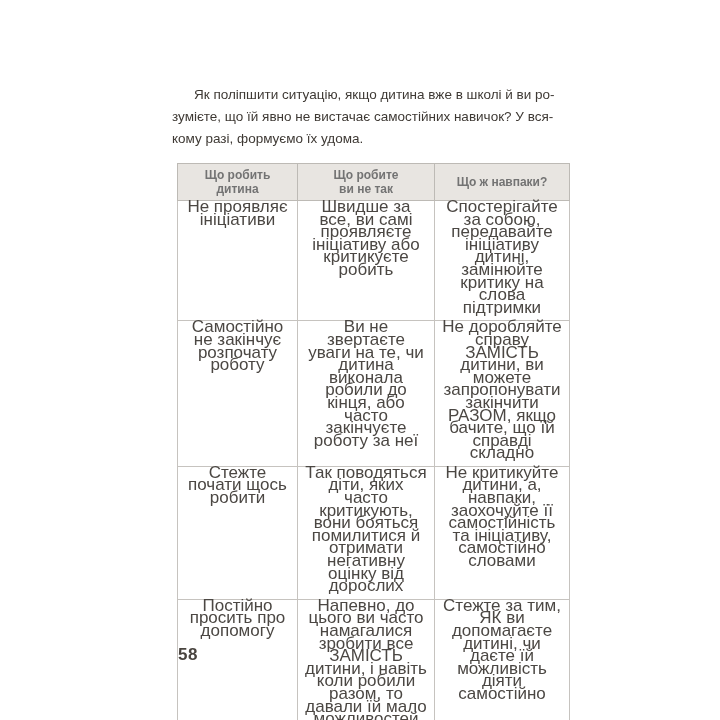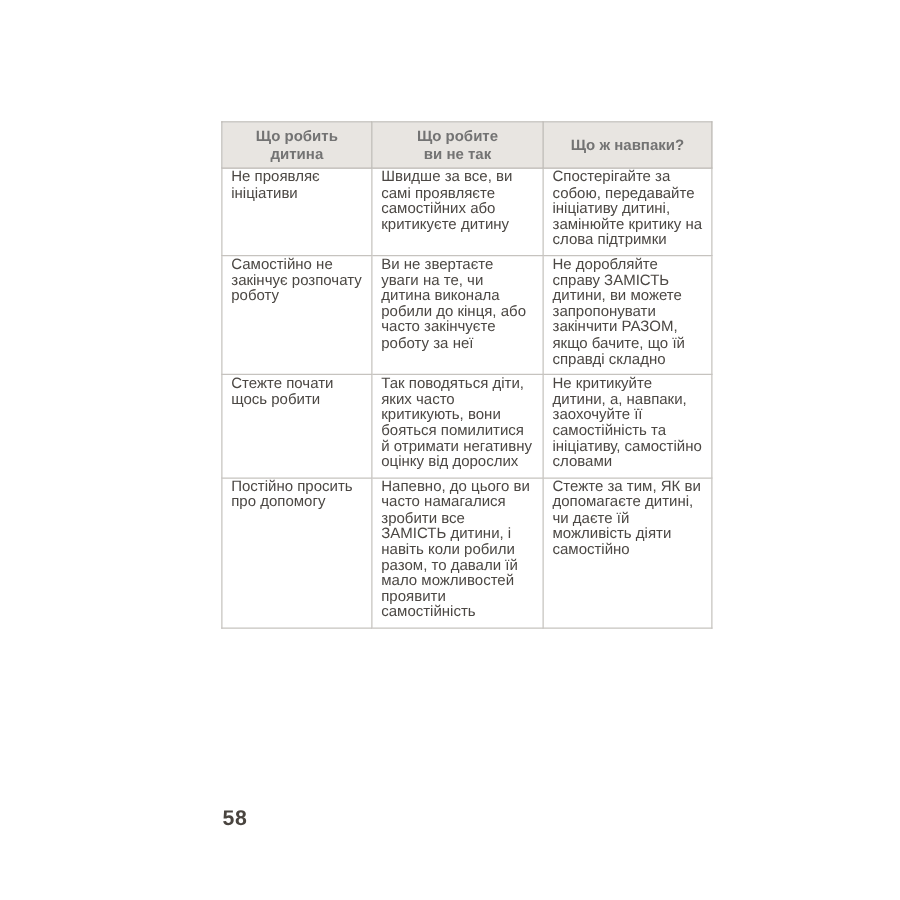--- a/index.html
+++ b/index.html
@@ -58,63 +58,66 @@
     font-weight: bold;
     text-align: center;
     vertical-align: middle;
     line-height: 14px;
     padding: 4px 2px;
     white-space: pre-line;
   }
   .practice-table td {
     border: 1px solid #c6c3bf;
     vertical-align: top;
-    font-size: 12px;
+    font-size: 17px;
     line-height: 12.6px;
     color: #4b4743;
     padding: 0 7px 6px 7px;
-    text-align: left;
+    text-align: center;
   }
   .page-number {
     position: absolute;
     left: 178px;
     top: 645px;
     font-size: 17px;
     font-weight: bold;
     letter-spacing: 0.5px;
     color: #49443f;
   }
 </style>
 </head>
 <body>
 
 <div class="page">
   <div class="content">
 
+    <p class="intro">Як поліпшити ситуацію, якщо дитина вже в школі й ви ро-
+зумієте, що їй явно не вистачає самостійних навичок? У вся-
+кому разі, формуємо їх удома.</p>
 
 
     <table class="practice-table">
       <colgroup>
         <col style="width:120px">
         <col style="width:137px">
         <col style="width:135px">
       </colgroup>
       <thead>
         <tr>
           <th>Що робить
 дитина</th>
           <th>Що робите
 ви не так</th>
           <th>Що ж навпаки?</th>
         </tr>
       </thead>
       <tbody>
         <tr>
           <td>Не проявляє ініціативи</td>
-          <td>Швидше за все, ви самі проявляєте самостійних або критикуєте дитину</td>
+          <td>Швидше за все, ви самі проявляєте ініціативу або критикуєте робить</td>
           <td>Спостерігайте за собою, передавайте ініціативу дитині, замінюйте критику на слова підтримки</td>
         </tr>
         <tr>
           <td>Самостійно не закінчує розпочату роботу</td>
           <td>Ви не звертаєте уваги на те, чи дитина виконала робили до кінця, або часто закінчуєте роботу за неї</td>
           <td>Не доробляйте справу ЗАМІСТЬ дитини, ви можете запропонувати закінчити РАЗОМ, якщо бачите, що їй справді складно</td>
         </tr>
         <tr>
           <td>Стежте почати щось робити</td>
           <td>Так поводяться діти, яких часто критикують, вони бояться помилитися й отримати негативну оцінку від дорослих</td>

